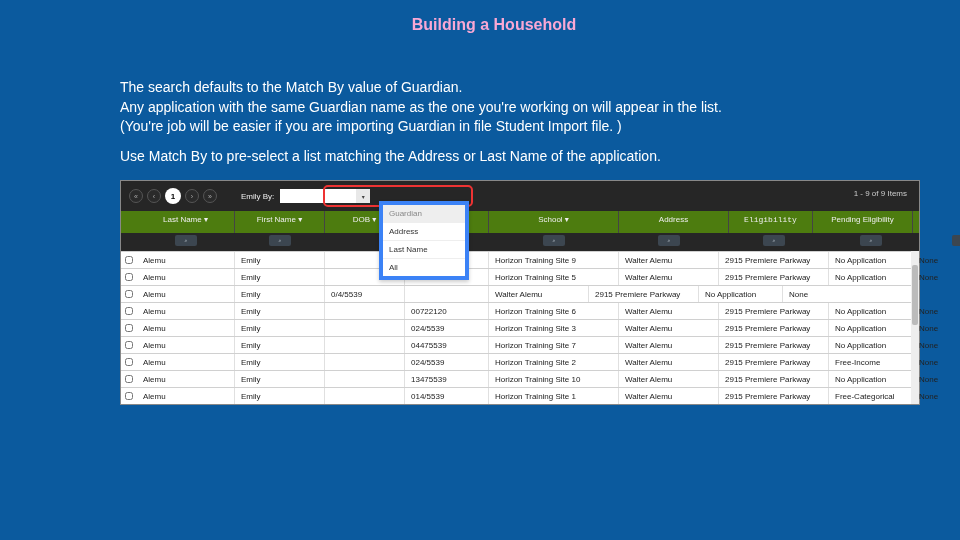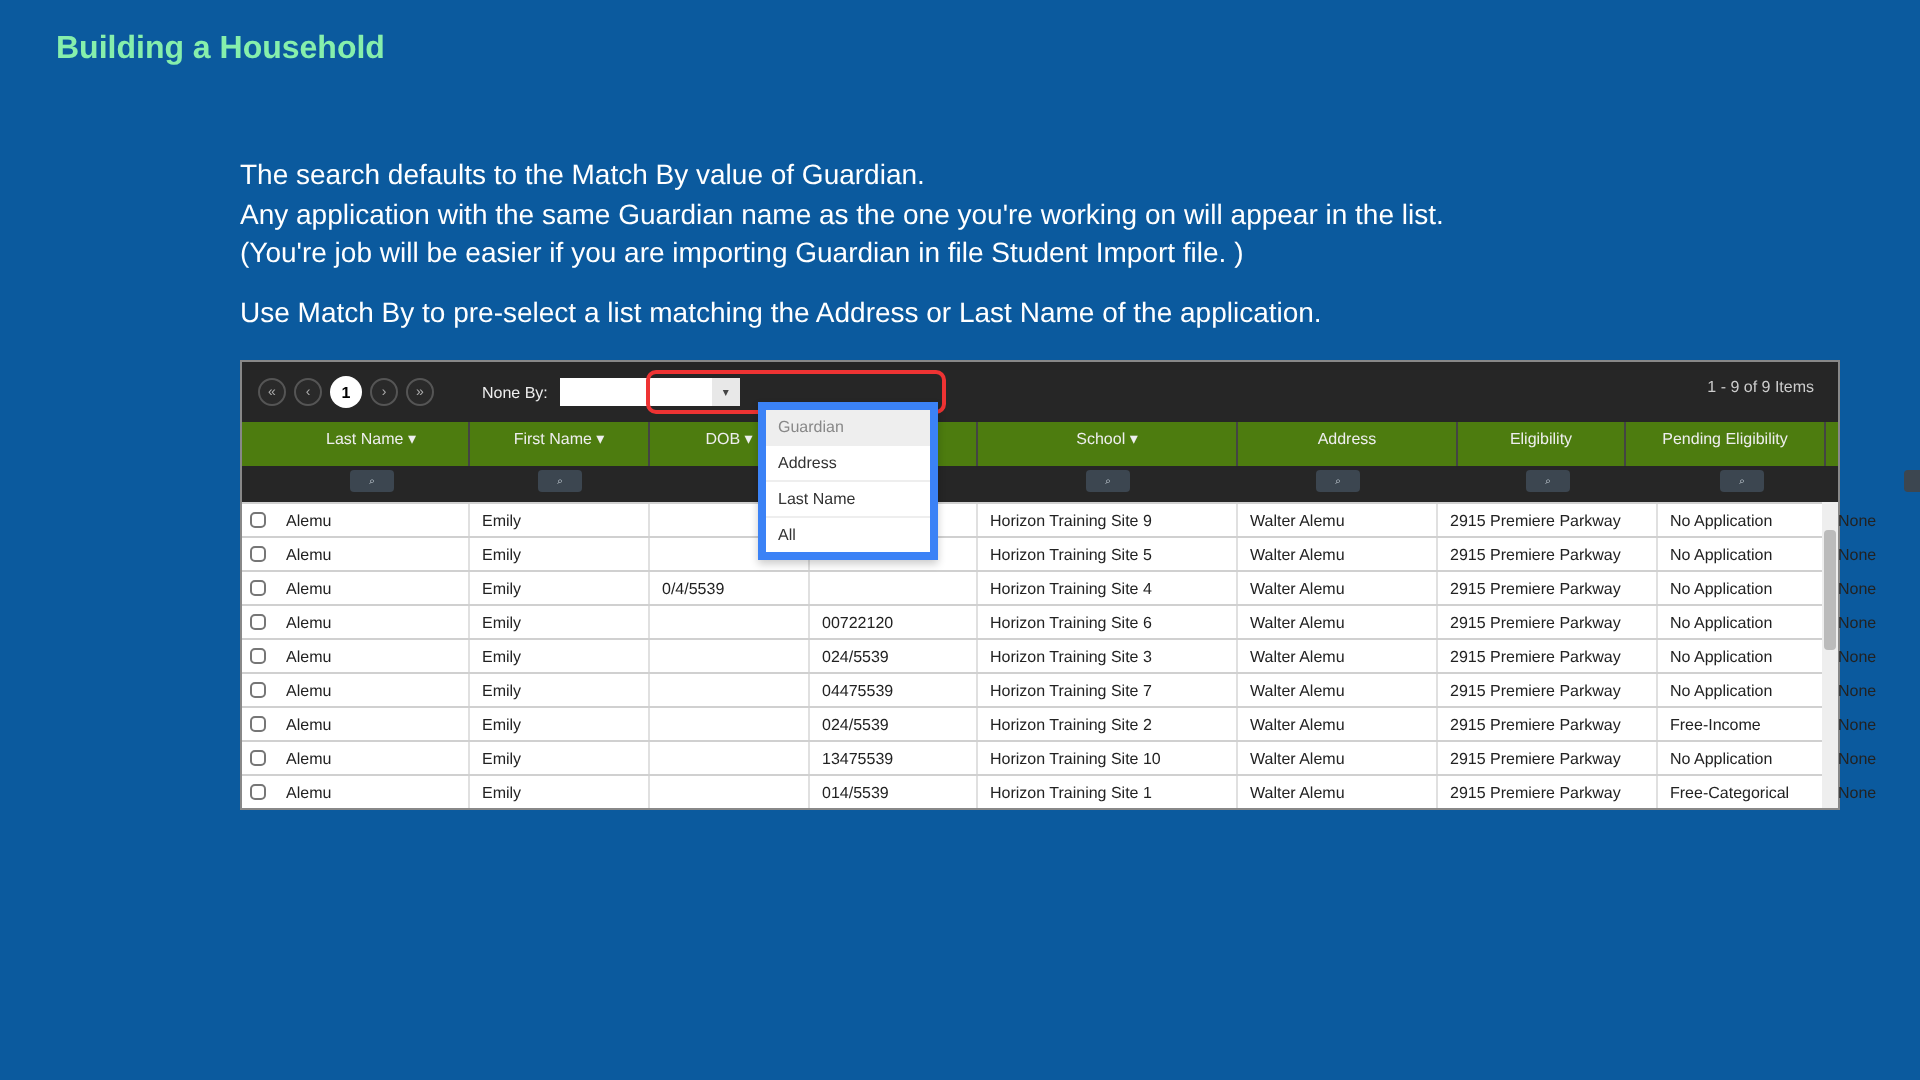--- a/index.html
+++ b/index.html
@@ -4,24 +4,25 @@
 <style>
   * { margin: 0; padding: 0; box-sizing: border-box; }
   body {
     width: 960px; height: 540px;
     background: #0b5a9e;
     font-family: "Segoe UI", Arial, sans-serif;
     overflow: hidden;
     position: relative;
   }
   .slide-title {
-    color: #86efac;
+    color: #f9a8d4;
     font-size: 16px;
     font-weight: 600;
     padding: 16px 0 0 28px;
+    text-align: center;
   }
   .content {
     margin: 44px 0 0 120px;
     width: 780px;
     color: #fff;
   }
   .para {
     font-size: 14px;
     line-height: 1.4;
     margin-bottom: 10px;
@@ -112,21 +113,21 @@
     flex: 0 0 auto;
   }
   .col.cb { width: 16px; border-right: 0; }
   .col.last { width: 98px; }
   .col.first { width: 90px; }
   .col.dob { width: 80px; }
   .col.sid { width: 84px; }
   .col.school { width: 130px; }
   .col.guard { width: 100px; }
   .col.addr { width: 110px; }
-  .col.elig { width: 84px; }
+  .col.elig { width: 84px; font-family: Liberation Mono, monospace; }
   .col.pend { width: 100px; }
   .filters {
     background: #262626;
     display: flex;
     height: 18px;
     padding-bottom: 3px;
   }
   .fc {
     display: flex; align-items: center; justify-content: center;
     flex: 0 0 auto;
@@ -200,21 +201,21 @@
 
   <div class="screenshot-wrap">
     <div class="toolbar">
       <div class="pager">
         <div class="pager-btn">«</div>
         <div class="pager-btn">‹</div>
         <div class="pager-cur">1</div>
         <div class="pager-btn">›</div>
         <div class="pager-btn">»</div>
       </div>
-      <div class="matchby-lbl">None By:</div>
+      <div class="matchby-lbl">Emily By:</div>
       <div class="matchby-box">
         <div class="matchby-caret">▾</div>
       </div>
       <div class="highlight-box"></div>
       <div class="itemcount">1 - 9 of 9 Items</div>
       <div class="dropdown">
         <div class="sel">Guardian</div>
         <div>Address</div>
         <div>Last Name</div>
         <div>All</div>
@@ -307,21 +308,20 @@
             <div class="cell pend">None</div>
           </div>
           <div class="row">
             <div class="cell cb">
               <input type="checkbox" style="">
             </div>
             <div class="cell last">Alemu</div>
             <div class="cell first">Emily</div>
             <div class="cell dob">0/4/5539</div>
             <div class="cell sid"></div>
-            <div class="cell school">Horizon Training Site 4</div>
             <div class="cell guard">Walter Alemu</div>
             <div class="cell addr">2915 Premiere Parkway</div>
             <div class="cell elig">No Application</div>
             <div class="cell pend">None</div>
           </div>
           <div class="row">
             <div class="cell cb">
               <input type="checkbox" style="">
             </div>
             <div class="cell last">Alemu</div>

